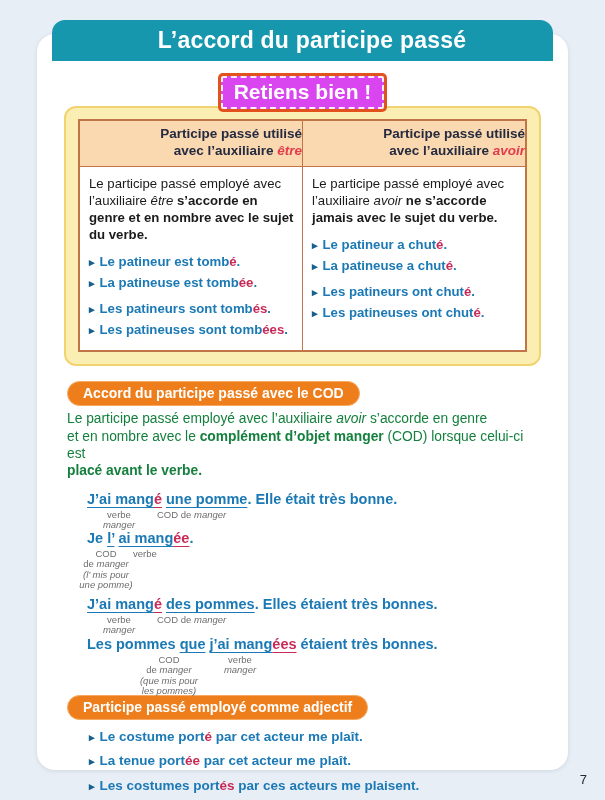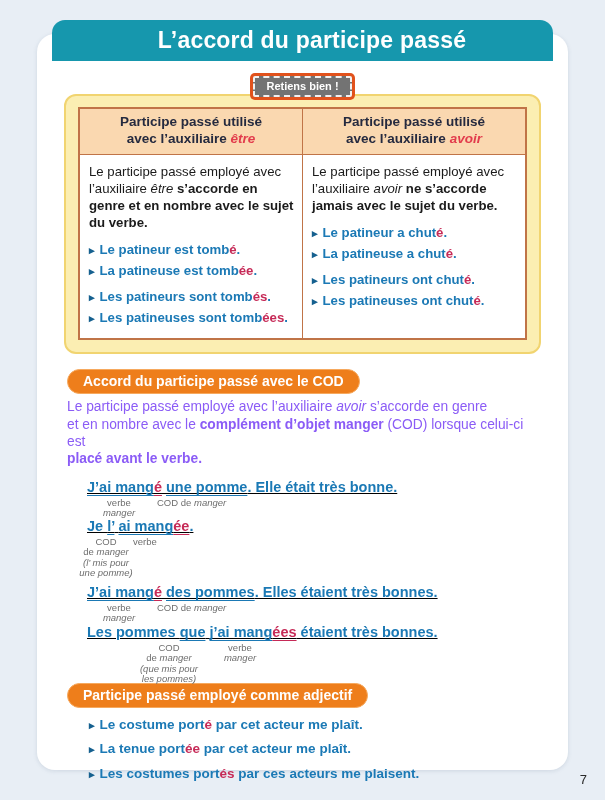--- a/index.html
+++ b/index.html
@@ -8,39 +8,39 @@
 
   .card { position:absolute; left:37px; top:34px; width:531px; height:736px;
           background:#ffffff; border-radius:18px; box-shadow:0 1px 4px rgba(90,110,140,.18);
           padding-top:42px; }
 
   .title-banner { position:absolute; top:-14px; left:15px; right:15px; height:41px;
           background:#1697ad; border-radius:13px 13px 0 0; display:flex; align-items:center; justify-content:center;padding-left:19px; }
   .title-banner span { color:#ffffff; font-weight:bold; font-size:23px; letter-spacing:.2px; }
 
   .retiens-wrap { text-align:center; position:relative; z-index:2; }
-  .retiens-badge { display:inline-block; background:#737373; color:#fff; font-weight:bold; font-size:11px;
+  .retiens-badge { display:inline-block; background:#d946ef; color:#fff; font-weight:bold; font-size:21px;
           padding:2px 11px 3px; border:2px dashed rgba(255,255,255,.9); box-shadow:0 0 0 3px #e1521c; border-radius:2px; }
 
   .memo-box { margin:-3px 27px 0; background:#fbeeb2; border:2px solid #f1d470; border-radius:12px; padding:11px 12px 12px; }
 
   table.memo { width:100%; border-collapse:collapse; border:2px solid #c07447; background:#fff; }
   table.memo th { background:#fad8b0; color:#252a3f; font-size:13.5px; font-weight:bold;
-          border:1.5px solid #c07447; padding:5px 0 6px; text-align:center; line-height:1.25; }
+          border:1.5px solid #c07447; padding:5px 0 6px; text-align:right; line-height:1.25; }
   table.memo td { width:50%; border:1.5px solid #c07447; vertical-align:top; padding:8px 8px 10px 9px; }
   .cell-text { font-size:13.2px; color:#1b1b1b; line-height:1.3; margin-bottom:9px; }
   .bullet-row { display:flex; align-items:baseline; font-size:13.2px; font-weight:bold; color:#1b79b5; line-height:1.55; }
   .bullet-row.grp { margin-top:6px; }
   .blt { color:#15608f; font-size:11px; margin-right:5px; flex:0 0 auto; }
 
   .section-badge { display:inline-block; margin-left:30px; background:#ee7e1b; color:#fff; font-weight:bold;
           font-size:14px; padding:3px 15px 4px; border-radius:13px; border:1px solid #f6a95e; }
-  .para { margin:5px 28px 0 30px; font-size:13.8px; color:#8b5cf6; line-height:17.4px; }
-
-  .examples { margin:10px 16px 0 50px;text-decoration:underline; }
+  .para { margin:5px 28px 0 30px; font-size:13.8px; color:#15803d; line-height:17.4px; }
+
+  .examples { margin:10px 16px 0 50px; }
   .example { position:relative; color:#1b79b5; font-weight:bold; font-size:14.5px; }
   .ex-sentence { line-height:19px; }
   .ann { position:absolute; top:20px; font-size:9.5px; font-weight:normal; color:#6e6e6e;
          line-height:10.5px; white-space:nowrap; }
 
   .bullets-bottom { margin:5px 28px 0 52px; }
   .bullets-bottom .bullet-row { font-size:13.5px; line-height:24.5px; }
 
   .page-number { position:absolute; right:18px; bottom:13px; font-size:13px; color:#2a2a2a; }
 

